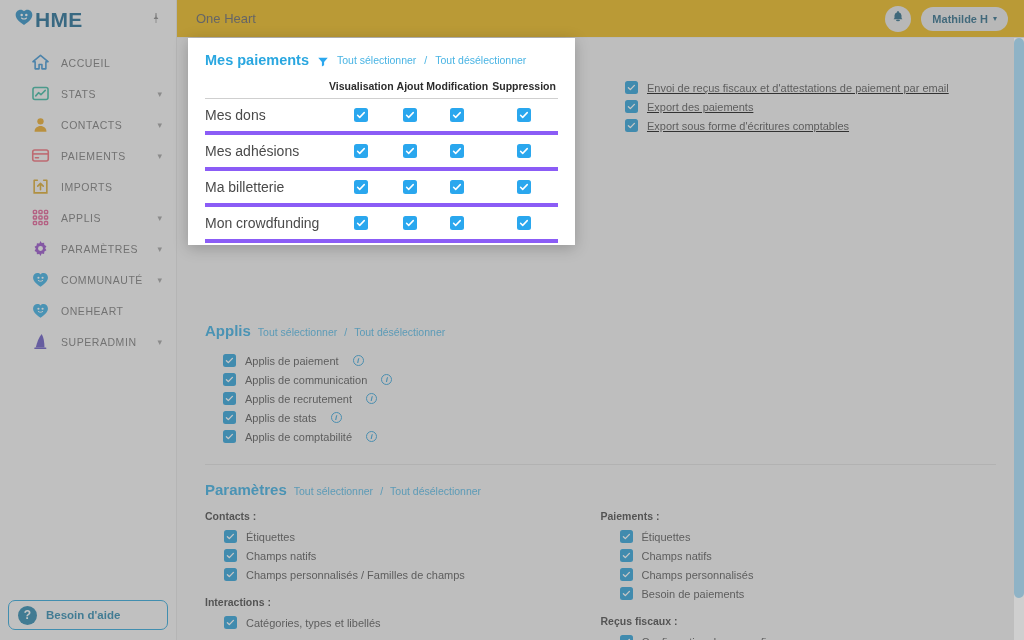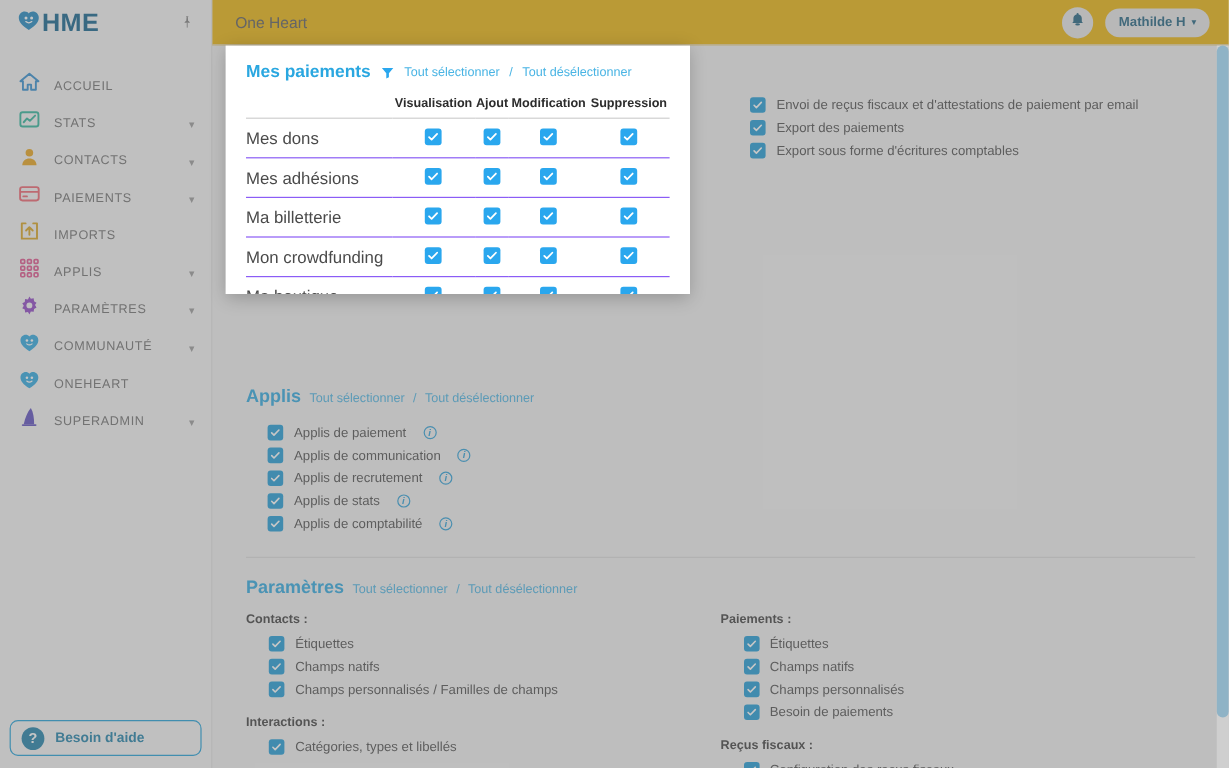--- a/index.html
+++ b/index.html
@@ -30,22 +30,22 @@
   }
   .logo { display: flex; align-items: center; gap: 1px; }
   .logo-text {
     font-size: 21px; font-weight: 700; color: #0d5f8a;
     letter-spacing: .3px; line-height: 1;
   }
   .pin-icon { color: #7c7c7c; font-size: 13px; line-height: 1; }
 
   .nav { margin-top: 9px; }
   .nav-item {
-    display: flex; align-items: flex-end; height: 31px;
-    padding: 0 14px 0 15px; cursor: pointer; gap: 11px;
+    display: flex; align-items: center; height: 31px;
+    padding: 0 14px 0 31px; cursor: pointer; gap: 11px;
   }
   .nav-ico { width: 19px; height: 19px; flex: 0 0 19px; display: block; }
   .nav-label {
     flex: 1; font-size: 10.5px; letter-spacing: .55px;
     color: #6e6e6e; font-weight: 400; white-space: nowrap;
   }
   .chev { font-size: 9px; color: #9a9a9a; }
 
   .help-btn {
     position: absolute; left: 8px; bottom: 10px; width: 160px; height: 30px;
@@ -113,21 +113,21 @@
   .grp-list { padding-left: 19px; }
 
   .cols { display: flex; gap: 0; }
   .col { width: 50%; padding-right: 20px; }
 
   .applis-list { padding-left: 18px; }
 
   
   .top-band { display: flex; padding: 0 28px; }
   .top-left { width: 400px; flex: 0 0 400px; }
-  .top-right { flex: 1; padding: 40px 0 0 20px; }
+  .top-right { flex: 1; padding: 40px 0 0 20px; text-decoration: underline; }
   .top-right .cb-row { height: 19px; }
 
   
   #card {
     position: absolute; left: 188px; top: 38px; width: 387px; height: 207px;
     background: #fff; border-radius: 0;
     box-shadow: 0 3px 14px rgba(0,0,0,.22);
     z-index: 50; padding: 14px 17px 0 17px; overflow: hidden;
   }
   .card-head { display: flex; align-items: center; gap: 8px; margin-bottom: 12px; }
@@ -136,21 +136,21 @@
   .card-links { font-size: 10.5px; color: #49b4e4; cursor: pointer; }
 
   table.perm { width: 100%; border-collapse: collapse; }
   table.perm th {
     font-size: 10.5px; color: #2c2c2c; font-weight: 700;
     padding: 0 0 6px 0; text-align: center; white-space: nowrap;
   }
   table.perm th.rowhead { text-align: left; }
   table.perm td {
     padding: 7px 0; text-align: center;
-    border-top: 1px solid #8b5cf6;
+    border-top: 4px solid #8b5cf6;
   }
   table.perm td.rowhead {
     text-align: left; font-size: 14px; color: #4a4a4a; white-space: nowrap;
   }
   table.perm tr:first-child td { border-top: 1px solid #cfcfcf; }
   .cb-lg {
     width: 14px; height: 14px; border-radius: 2.5px; background: #2aa7ee;
     display: inline-flex; align-items: center; justify-content: center; cursor: pointer;
   }
   .cb-lg svg { width: 10px; height: 10px; display: block; }

